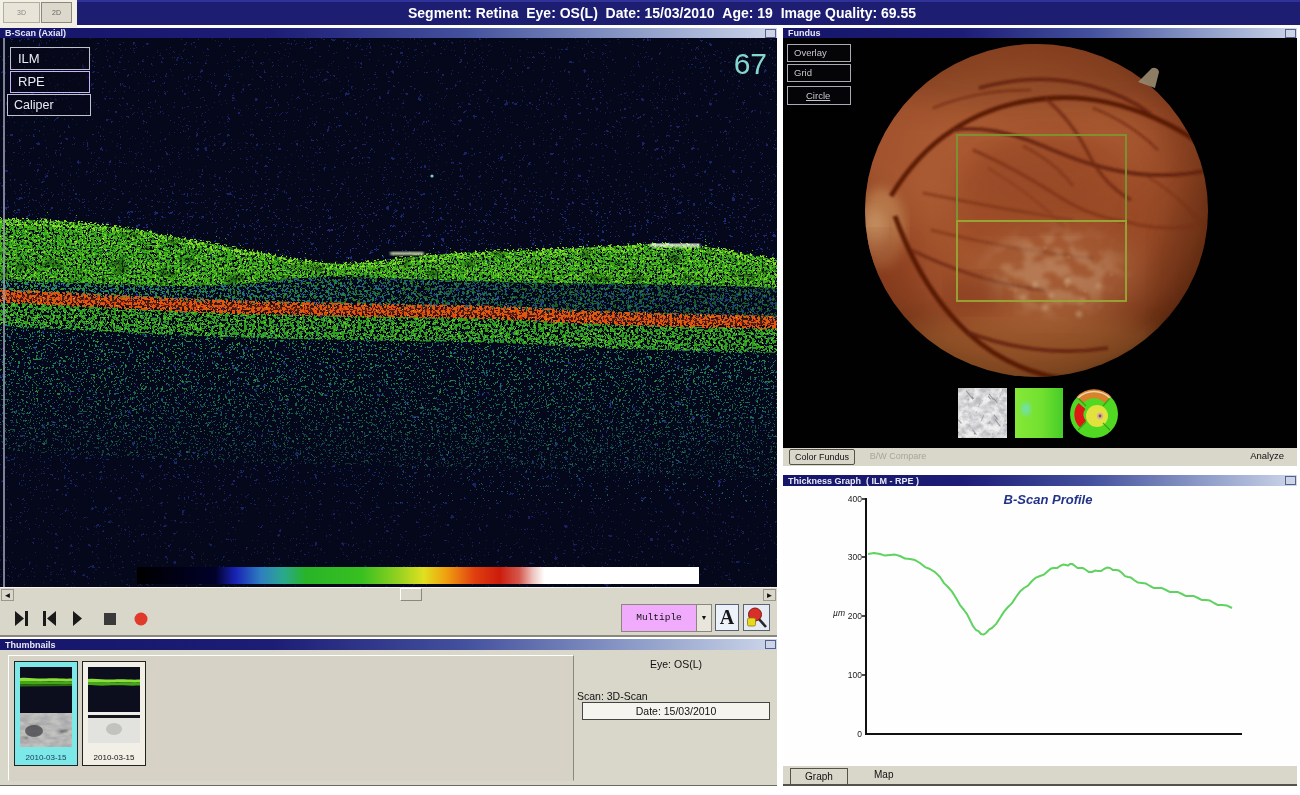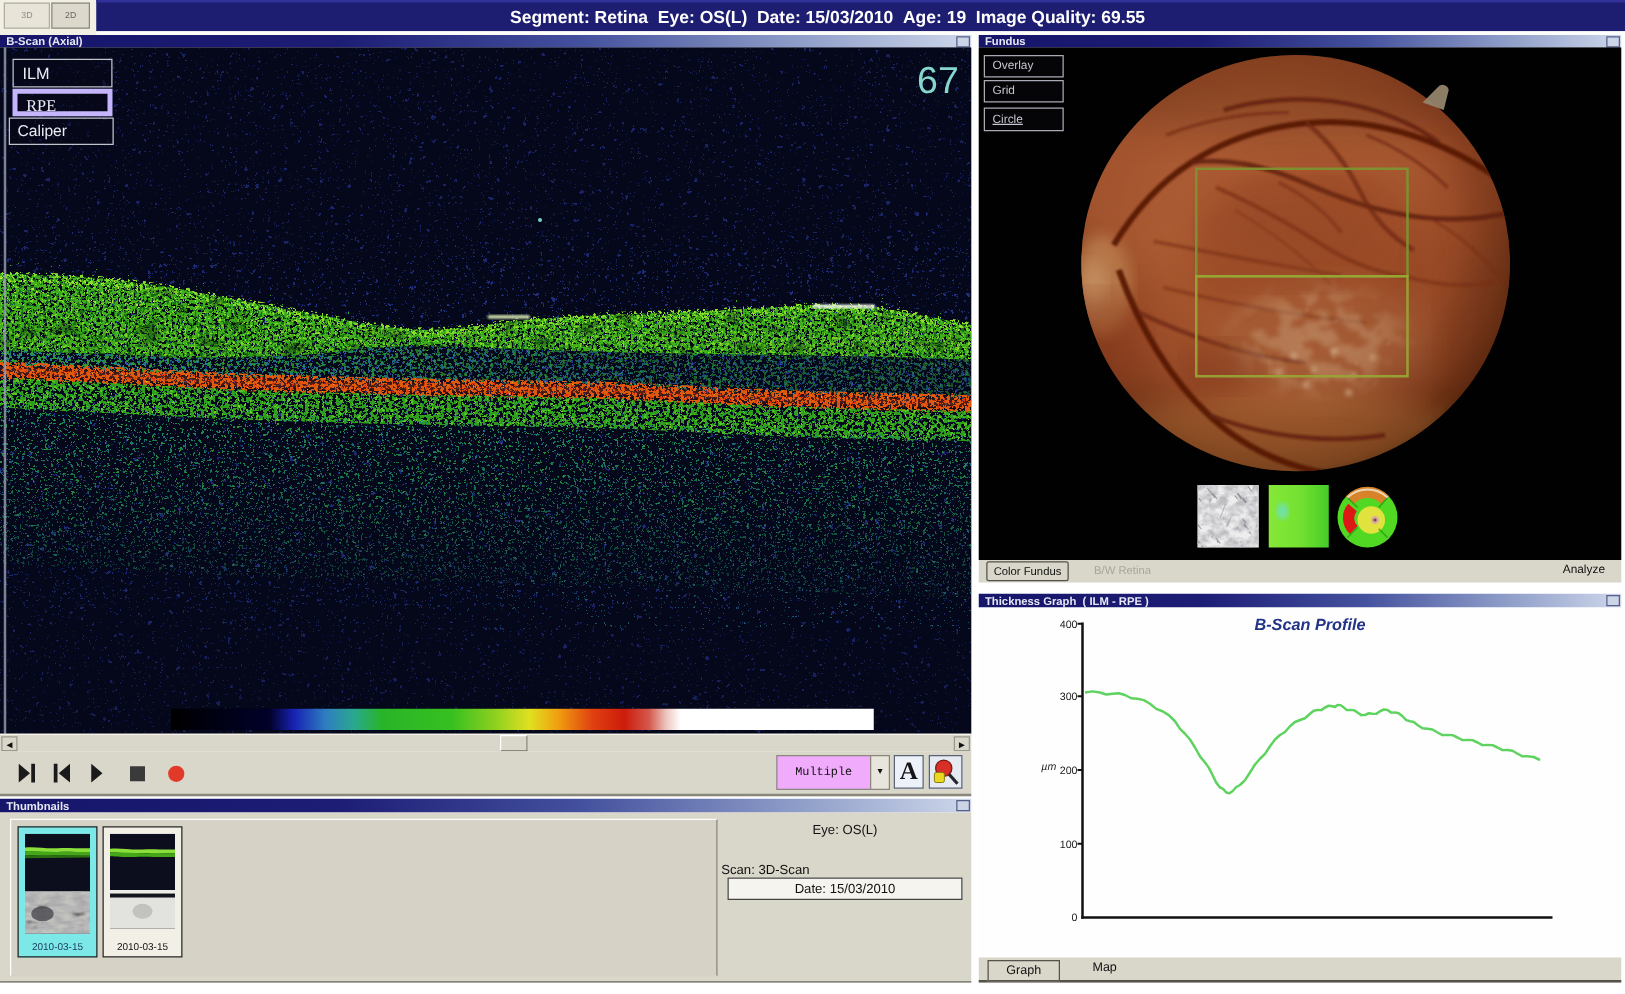--- a/index.html
+++ b/index.html
@@ -287,21 +287,21 @@
           <stop offset="0.705" stop-color="#eec6c0"></stop>
 <stop offset="0.725" stop-color="#ffffff"></stop>
           <stop offset="1" stop-color="#ffffff"></stop>
 </linearGradient>
       </defs>
 <rect x="137" y="529" width="562" height="17" fill="#000"></rect>
 <rect x="137" y="529" width="562" height="17" fill="url(#cbar)"></rect>
 </svg></div>
 
 <div class="abs" style="left:10px;top:47px;width:80px;height:23px;border:1px solid #c0c2cc;background:rgba(8,10,26,0.5);color:#eaeaf2;font-size:13px;line-height:21px;padding-left:7px;">ILM</div>
-<div class="abs" style="left:10px;top:71px;width:80px;height:22px;border:4px solid #c4b5fd;background:rgba(8,10,26,0.5);color:#eaeaf2;font-size:13px;line-height:20px;padding-left:7px;font-family:Liberation Serif, serif;">RPE</div>
+<div class="abs" style="left:10px;top:71px;width:80px;height:22px;border:1px solid #c4b5fd;background:rgba(8,10,26,0.5);color:#eaeaf2;font-size:13px;line-height:20px;padding-left:7px;">RPE</div>
 <div class="abs" style="left:7px;top:94px;width:84px;height:22px;border:1px solid #c0c2cc;background:rgba(8,10,26,0.5);color:#eaeaf2;font-size:12.5px;line-height:20px;padding-left:6px;">Caliper</div>
 <div class="abs" style="left:3px;top:38px;width:2px;height:549px;background:#9aa0b4;opacity:0.8;"></div>
 
 <div class="abs" style="left:0;top:587px;width:777px;height:14px;background:#d9d6ca;border-top:1px solid #f5f3ea;">
   <div class="abs" style="left:1px;top:1px;width:13px;height:12px;background:#d9d6ca;border:1px solid #9a988c;font-size:8px;line-height:11px;text-align:center;color:#111;">◄</div>
   <div class="abs" style="right:1px;top:1px;width:13px;height:12px;background:#d9d6ca;border:1px solid #9a988c;font-size:8px;line-height:11px;text-align:center;color:#111;">►</div>
   <div class="abs" style="left:400px;top:0px;width:22px;height:13px;background:#d9d6ca;border:1px solid #8a887c;border-top-color:#fff;border-left-color:#fff;"></div>
 </div>
 
 <div class="abs" style="left:0;top:601px;width:777px;height:36px;background:#d9d6ca;border-bottom:2px solid #8a887c;">
@@ -550,24 +550,24 @@
   <line x1="295" y1="392" x2="303" y2="384"></line>
   <line x1="327" y1="392" x2="320" y2="385"></line>
  </g>
  <circle cx="317" cy="378" r="3.2" fill="#d8b0a0"></circle>
  <circle cx="317" cy="378" r="1.4" fill="#8a4a40"></circle>
  <path d="M295,360 A23,23 0 0 1 327,360" fill="none" stroke="#f0ead8" stroke-width="1.6" opacity="0.8"></path>
 </g>
 </svg></div>
 <div class="abs" style="left:787px;top:44px;width:64px;height:18px;border:1px solid #a8aab4;background:rgba(10,10,14,0.5);color:#c6c6d0;font-size:9.5px;line-height:16px;padding-left:6px;">Overlay</div>
 <div class="abs" style="left:787px;top:64px;width:64px;height:18px;border:1px solid #a8aab4;background:rgba(10,10,14,0.5);color:#c6c6d0;font-size:9.5px;line-height:16px;padding-left:6px;">Grid</div>
-<div class="abs" style="left:787px;top:86px;width:64px;height:19px;border:1px solid #a8aab4;background:rgba(10,10,14,0.5);color:#c6c6d0;font-size:9.5px;line-height:17px;padding-left:6px;text-decoration:underline;">Circle</div>
+<div class="abs" style="left:787px;top:86px;width:64px;height:19px;border:1px solid #a8aab4;background:rgba(10,10,14,0.5);color:#c6c6d0;font-size:9.5px;line-height:17px;padding-left:18px;text-decoration:underline;">Circle</div>
 <div class="abs" style="left:783px;top:448px;width:514px;height:18px;background:#d9d6ca;">
   <div class="abs" style="left:6px;top:1px;width:66px;height:16px;background:#d9d6ca;border:1px solid #55524a;border-radius:2px;font-size:9px;text-align:center;line-height:14px;color:#111;">Color Fundus</div>
-  <div class="abs" style="left:82px;top:1px;width:66px;height:16px;font-size:9px;text-align:center;line-height:14px;color:#a8a69a;">B/W Retina</div>
+  <div class="abs" style="left:82px;top:1px;width:66px;height:16px;font-size:9px;text-align:center;line-height:14px;color:#a8a69a;">B/W Compare</div>
   <div class="abs" style="right:13px;top:2px;font-size:9.5px;color:#111;">Analyze</div>
 </div>
 
 <div class="abs tbar" style="left:783px;top:475px;width:514px;height:11px;">
   <div class="tt" style="font-size:9px;top:1px;color:#e8e8f4;">Thickness Graph&nbsp;&nbsp;( ILM - RPE )</div>
   <div class="bx"></div>
 </div>
 <div class="abs" style="left:783px;top:486px;width:514px;height:280px;background:#fefefe;">
   <svg width="514" height="280" viewBox="0 0 514 280">
     <text x="265" y="18" font-size="13" font-weight="bold" font-style="italic" fill="#223388" text-anchor="middle" font-family="Liberation Sans">B-Scan Profile</text>

